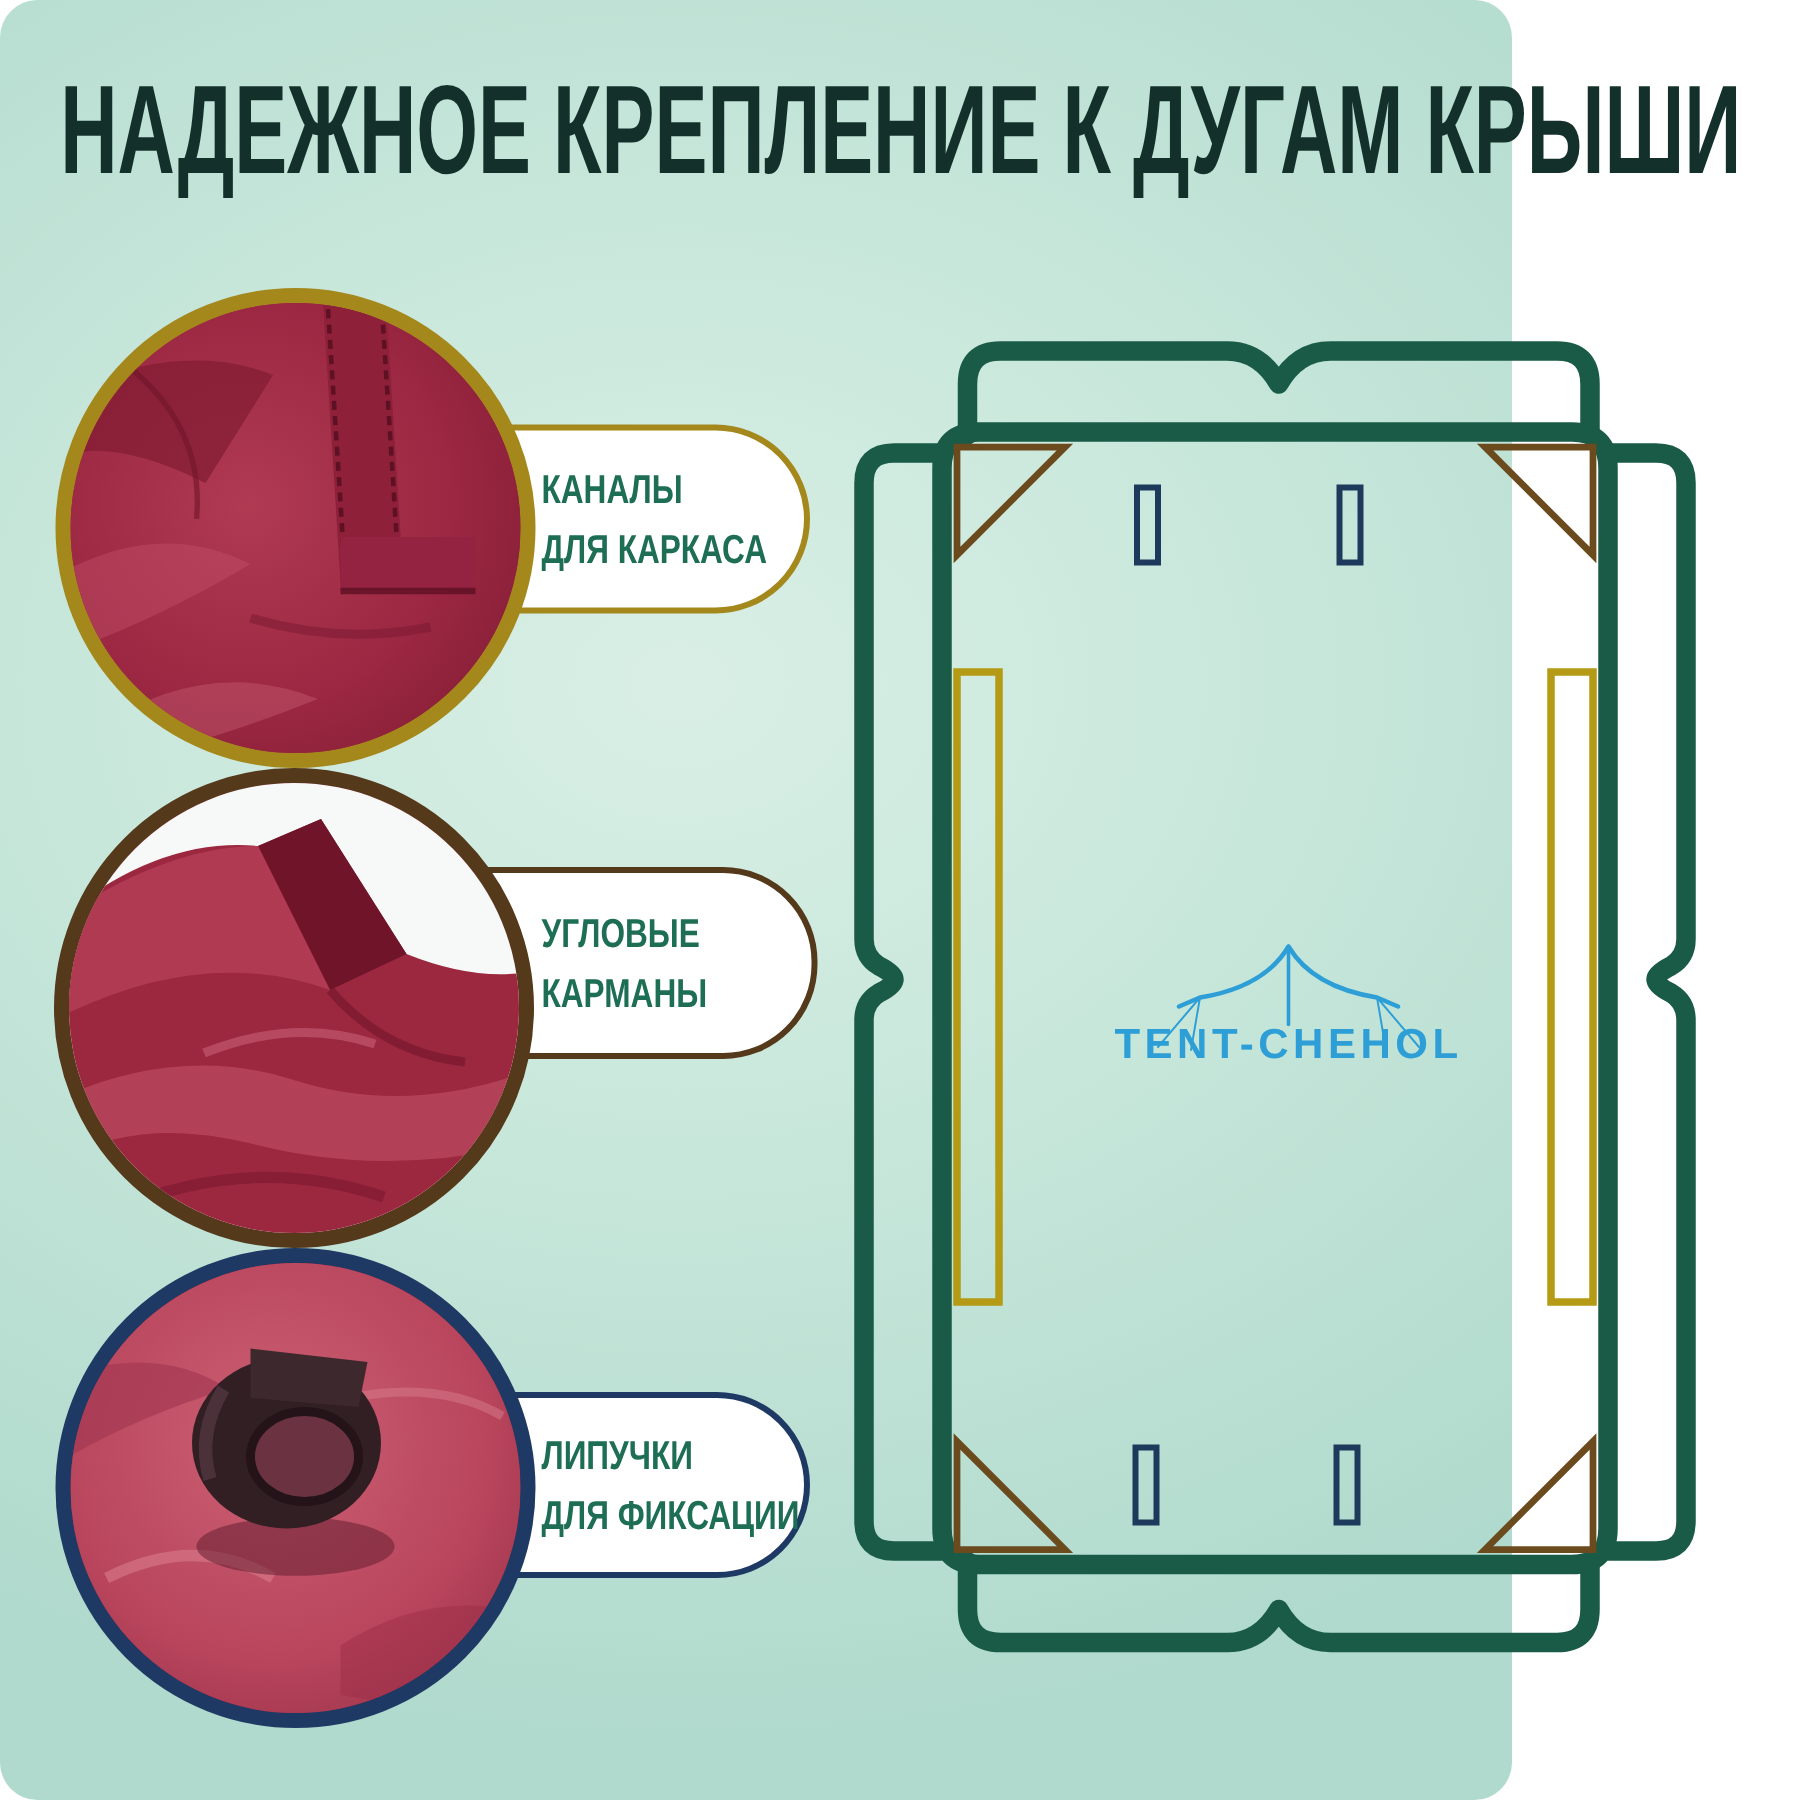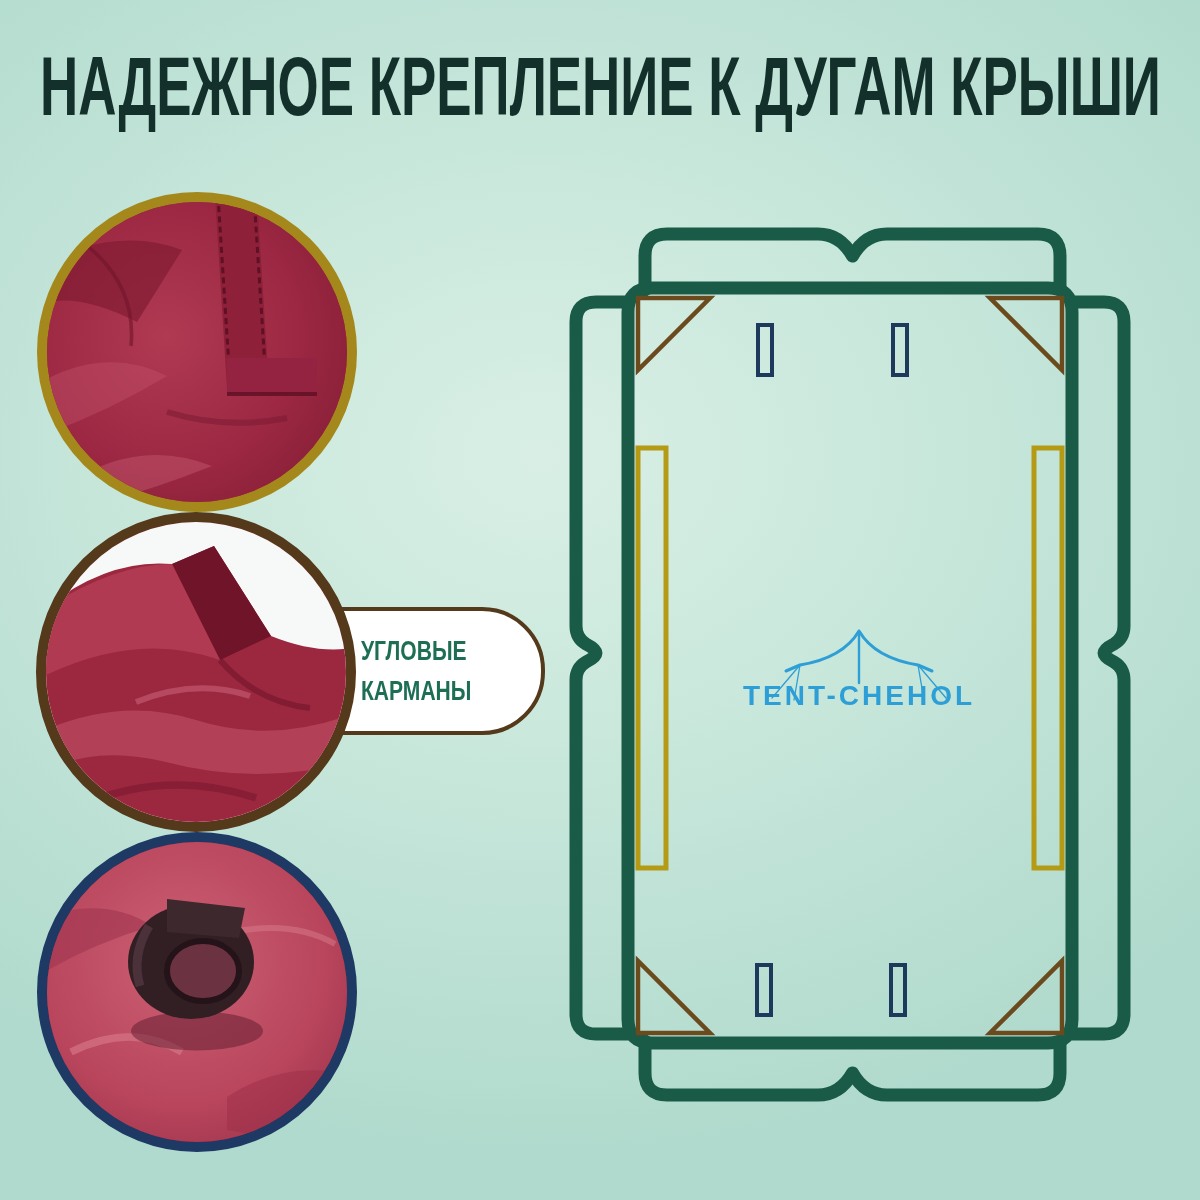--- a/index.html
+++ b/index.html
@@ -1,22 +1,23 @@
 <!DOCTYPE html>
 <html><head>
 <meta charset="utf-8">
 <style>
   html,body{margin:0;padding:0;}
   body{
     width:1200px;height:1200px;overflow:hidden;
     font-family:"Liberation Sans",sans-serif;
   }
   .poster{
-    position:relative;width:1200px;height:1200px;
+    position:relative;width:1008px;height:1200px;
     background:radial-gradient(ellipse 900px 700px at 45% 38%, #d9efe6 0%, #c8e7db 45%, #b0dacd 100%);
+    border-radius:25px;
   }
   
   .title-wrap{
     position:absolute;left:0;top:40px;width:1200px;height:92px;
     display:flex;align-items:center;justify-content:center;
   }
   .title{
     font-size:84px;font-weight:700;line-height:1;white-space:nowrap;
     color:#13312a;letter-spacing:0px;
     transform:scaleX(0.63);transform-origin:50% 50%;
@@ -34,40 +35,46 @@
   }
   .photo-circle{
     position:absolute;box-sizing:border-box;z-index:2;
     width:320px;height:320px;border-radius:50%;
     border:10px solid var(--accent,#a5881c);overflow:hidden;background:#9b2742;
   }
   .photo-circle svg{display:block;width:100%;height:100%;}
   #circle-1{left:37px;top:192px;}
   #bubble-1{left:205px;top:283px;width:335px;height:126px;}
   #circle-2{left:36px;top:512px;}
-  #bubble-2{left:205px;top:607px;width:340px;height:128px;}
+  #bubble-2{left:205px;top:578px;width:340px;height:128px;}
   #circle-3{left:37px;top:832px;}
   #bubble-3{left:205px;top:928px;width:335px;height:124px;}
   
   .schematic{position:absolute;left:560px;top:218px;width:580px;height:920px;}
   .schematic svg{display:block;width:100%;height:100%;}
   .brand-text{
     font-family:"Liberation Sans",sans-serif;font-weight:700;
     font-size:28px;letter-spacing:3px;fill:#2d9fd6;
   }
 </style>
 </head>
 <body>
 
 <div class="poster">
 
   <div class="title-wrap">
     <div class="title">НАДЕЖНОЕ КРЕПЛЕНИЕ К ДУГАМ КРЫШИ</div>
   </div>
 
+  <div class="bubble" id="bubble-1" style="--accent: #a5881c;">
+    <div class="lines">
+      <div class="line">КАНАЛЫ</div>
+      <div class="line">ДЛЯ КАРКАСА</div>
+    </div>
+  </div>
   <div class="photo-circle" id="circle-1" style="--accent: #a5881c;">
     <svg viewBox="0 0 100 100" preserveAspectRatio="none">
       <defs>
         <radialGradient id="f1bg" cx="40%" cy="45%" r="80%">
           <stop offset="0%" stop-color="#b03a52"></stop>
           <stop offset="55%" stop-color="#9b2742"></stop>
           <stop offset="100%" stop-color="#7c1a31"></stop>
         </radialGradient>
       </defs>
       <rect x="-2" y="-2" width="104" height="104" fill="url(#f1bg)"></rect>
@@ -96,20 +103,26 @@
       <path d="M -2,30 Q 20,12 42,14 L 56,8 L 75,38 Q 90,44 102,42 L 102,104 L -2,104 Z" fill="#9c2840"></path>
       <path d="M 42,14 L 56,8 L 75,38 L 58,46 Z" fill="#6f1429"></path>
       <path d="M -2,30 Q 22,14 42,14 L 58,46 Q 30,36 -2,52 Z" fill="#b03a52"></path>
       <path d="M -2,70 Q 25,58 50,66 Q 75,74 102,64 L 102,80 Q 70,88 40,80 Q 15,74 -2,84 Z" fill="#c25066" opacity="0.6"></path>
       <path d="M 10,95 Q 40,82 70,92" fill="none" stroke="#76152c" stroke-width="2.5" opacity="0.55"></path>
       <path d="M 30,60 Q 50,52 68,58" fill="none" stroke="#d06a7d" stroke-width="2" opacity="0.5"></path>
       <path d="M 58,46 Q 70,60 88,62" fill="none" stroke="#6f1429" stroke-width="2" opacity="0.6"></path>
     </svg>
   </div>
 
+  <div class="bubble" id="bubble-3" style="--accent: #1e3a64;">
+    <div class="lines">
+      <div class="line">ЛИПУЧКИ</div>
+      <div class="line">ДЛЯ ФИКСАЦИИ</div>
+    </div>
+  </div>
   <div class="photo-circle" id="circle-3" style="--accent: #1e3a64;">
     <svg viewBox="0 0 100 100" preserveAspectRatio="none">
       <defs>
         <radialGradient id="f3bg" cx="45%" cy="40%" r="85%">
           <stop offset="0%" stop-color="#cc6073"></stop>
           <stop offset="55%" stop-color="#b8455c"></stop>
           <stop offset="100%" stop-color="#8a2740"></stop>
         </radialGradient>
       </defs>
       <rect x="-2" y="-2" width="104" height="104" fill="url(#f3bg)"></rect>

